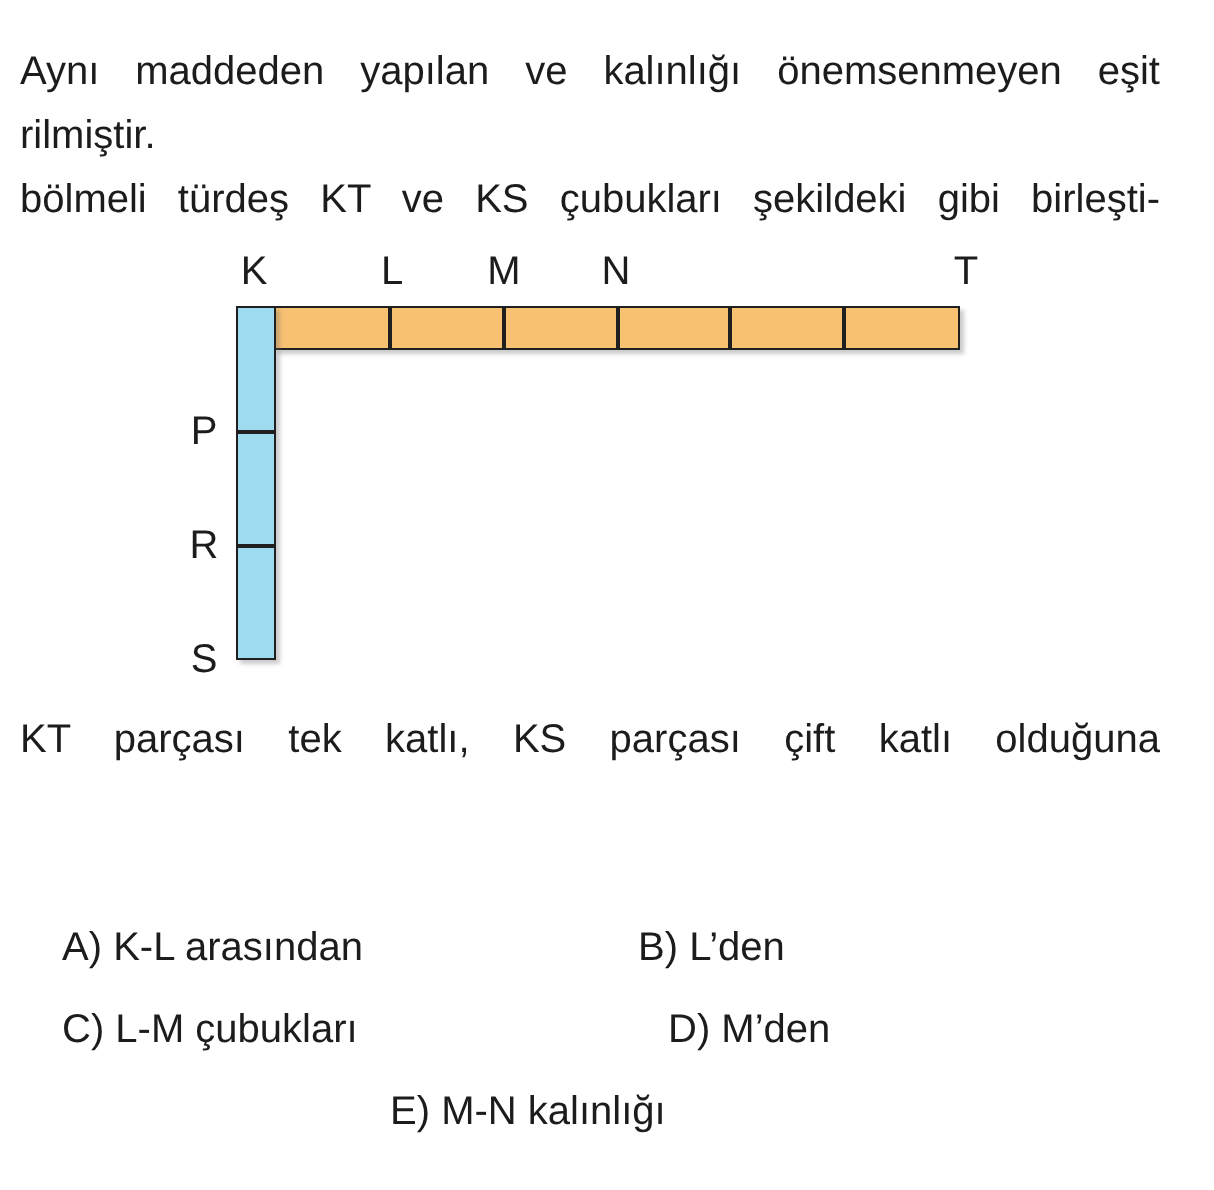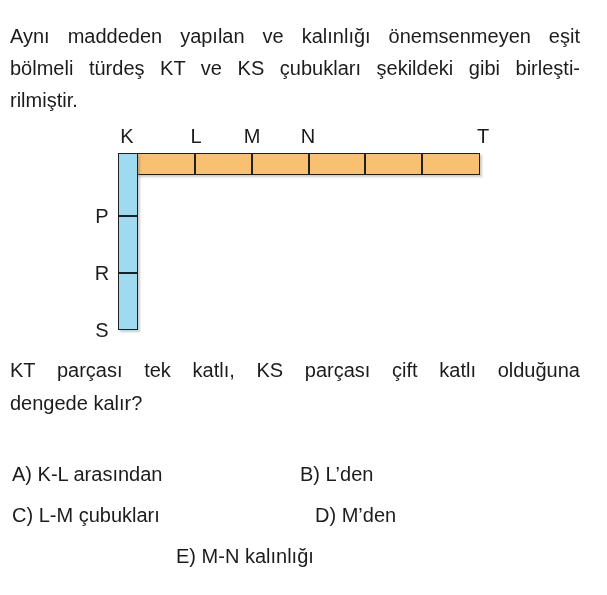--- a/index.html
+++ b/index.html
@@ -66,29 +66,30 @@
   }
   .top-label { top: 5px; transform: translateX(-50%); }  
   .side-label { width: 18px; text-align: center; }
 
   
   .option {
     position: absolute;
     font-size: 20px;
     line-height: 22px;
     white-space: nowrap;
+    margin-left: 19px;
   }
 </style>
 </head>
 <body>
 
 <div id="intro" class="textblock">
   <div class="line just">Aynı maddeden yapılan ve kalınlığı önemsenmeyen eşit</div>
+  <div class="line">rilmiştir.</div>
   <div class="line just">bölmeli türdeş KT ve KS çubukları şekildeki gibi birleşti-</div>
-  <div class="line">rilmiştir.</div>
 </div>
 
 <div id="diagram">
 
   <span class="rod-label top-label" style="left:127px">K</span>
   <span class="rod-label top-label" style="left:196px">L</span>
   <span class="rod-label top-label" style="left:252px">M</span>
   <span class="rod-label top-label" style="left:308px">N</span>
   <span class="rod-label top-label" style="left:483px">T</span>
 
@@ -106,20 +107,19 @@
 
   <div id="rod-vertical" class="rod" style="background:#9EDBF0">
     <div class="hdiv" style="top:61px"></div>
     <div class="hdiv" style="top:118px"></div>
   </div>
 
 </div>
 
 <div id="question" class="textblock">
   <div class="line just">KT parçası tek katlı, KS parçası çift katlı olduğuna</div>
-  <div class="line">dengede kalır?</div>
 </div>
 
 <div class="option" style="left:12px;  top:463px"><span>A)</span> <span>K-L arasından</span></div>
 <div class="option" style="left:300px; top:463px"><span>B)</span> <span>L’den</span></div>
 <div class="option" style="left:12px;  top:504px"><span>C)</span> <span>L-M çubukları</span></div>
 <div class="option" style="left:315px; top:504px"><span>D)</span> <span>M’den</span></div>
 <div class="option" style="left:176px; top:545px"><span>E)</span> <span>M-N kalınlığı</span></div>
 
 </body></html>

